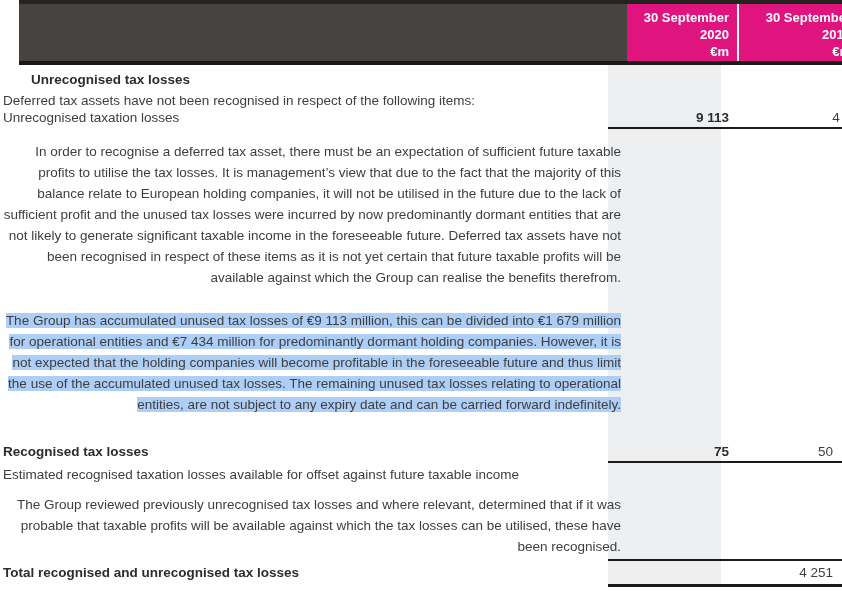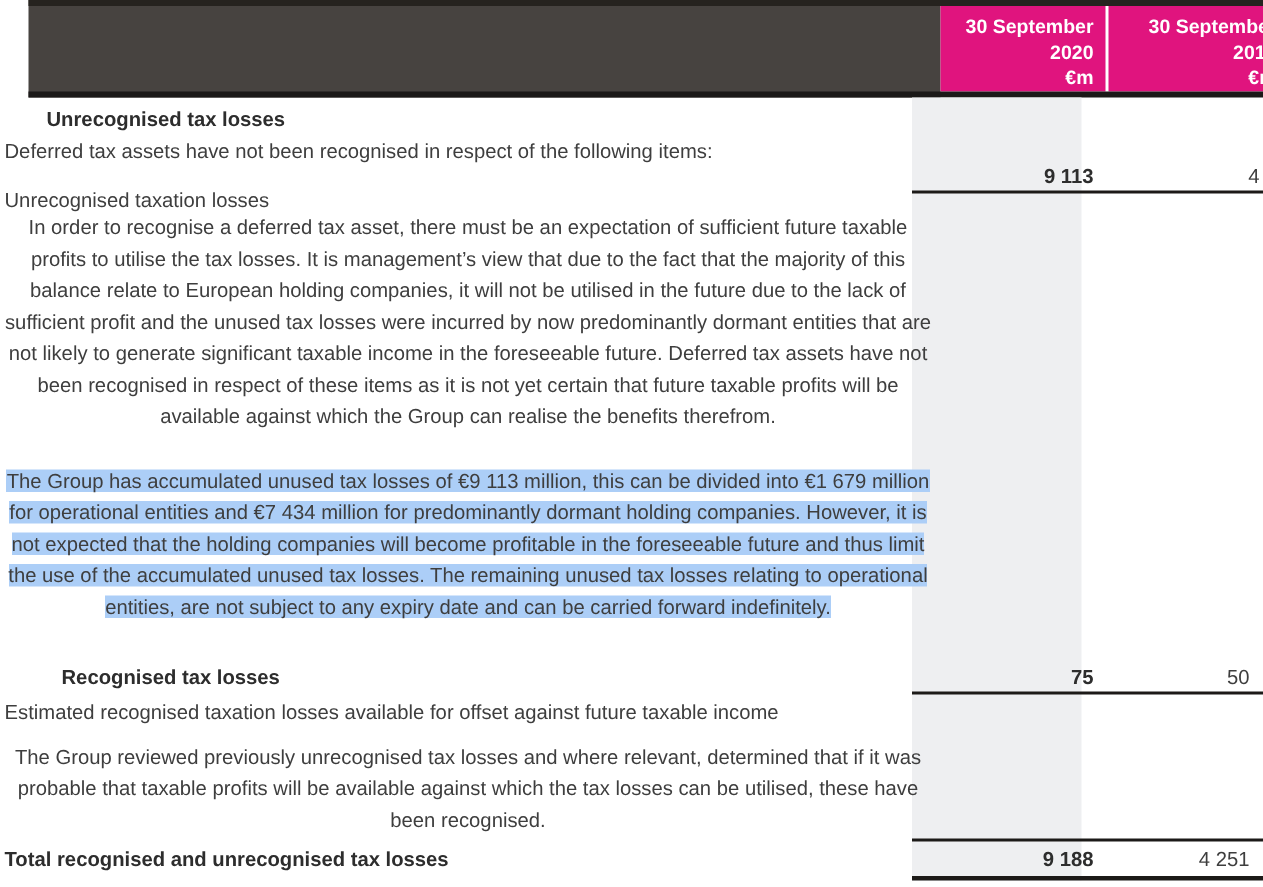--- a/index.html
+++ b/index.html
@@ -19,21 +19,21 @@
     white-space:pre-line;box-sizing:border-box;padding-top:5px;
   }
   .hdr-cell.c2020{left:608px;width:110px;padding-right:8px;}
   .hdr-cell.c2019{left:720px;width:122px;padding-right:10px;}
   
   .band{position:absolute;left:608px;top:65px;width:113px;height:522px;background:#eeeff1;}
   
   .rule{position:absolute;left:608px;width:234px;height:2px;background:#1c1a18;}
   
   .abs{position:absolute;left:3px;}
-  .para{width:618px;text-align:center;}
+  .para{width:618px;text-align:right;}
   .bold{font-weight:700;color:#2d2d2d;}
   .n20{position:absolute;left:608px;width:105px;text-align:right;padding-left:16px;}
   .n19{position:absolute;left:721px;width:112px;text-align:right;}
   .sel{background:#accef7;margin-top:36px;}
 </style>
 </head>
 <body>
 
 <div class="page">
 
@@ -47,37 +47,36 @@
 €m</div>
     <div class="strip top"></div>
     <div class="strip bottom"></div>
   </div>
 
   <div class="band"></div>
 
   <div class="abs bold" style="top:69px;margin-left:28px;">Unrecognised tax losses</div>
   <div class="abs" style="top:90px;">Deferred tax assets have not been recognised in respect of the following items:</div>
 
-  <div class="abs" style="top:107px;margin-top:16px;">Unrecognised taxation losses</div>
+  <div class="abs" style="top:107px;">Unrecognised taxation losses</div>
   <div class="n20 bold" style="top:107px;">9 113</div>
   <div class="n19" style="top:107px;margin-left:33px;">4 172</div>
   <div class="rule" style="top:127px;"></div>
 
   <div class="abs para" style="top:141px;">In order to recognise a deferred tax asset, there must be an expectation of sufficient future taxable profits to utilise the tax losses. It is management’s view that due to the fact that the majority of this balance relate to European holding companies, it will not be utilised in the future due to the lack of sufficient profit and the unused tax losses were incurred by now predominantly dormant entities that are not likely to generate significant taxable income in the foreseeable future. Deferred tax assets have not been recognised in respect of these items as it is not yet certain that future taxable profits will be available against which the Group can realise the benefits therefrom.</div>
 
   <div class="abs para" style="top:310px;"><span class="sel">The Group has accumulated unused tax losses of €9 113 million, this can be divided into €1 679 million for operational entities and €7 434 million for predominantly dormant holding companies. However, it is not expected that the holding companies will become profitable in the foreseeable future and thus limit the use of the accumulated unused tax losses. The remaining unused tax losses relating to operational entities, are not subject to any expiry date and can be carried forward indefinitely.</span></div>
 
-  <div class="abs bold" style="top:441px;margin-left:38px;">Recognised tax losses</div>
+  <div class="abs bold" style="top:441px;">Recognised tax losses</div>
   <div class="n20 bold" style="top:441px;">75</div>
   <div class="n19" style="top:441px;">50</div>
   <div class="rule" style="top:461px;"></div>
 
   <div class="abs" style="top:464px;">Estimated recognised taxation losses available for offset against future taxable income</div>
 
   <div class="abs para" style="top:494px;">The Group reviewed previously unrecognised tax losses and where relevant, determined that if it was probable that taxable profits will be available against which the tax losses can be utilised, these have been recognised.</div>
 
   <div class="rule" style="top:559px;"></div>
   <div class="abs bold" style="top:562px;">Total recognised and unrecognised tax losses</div>
-  <div class="n20 bold" style="top:562px;">9 188</div>
   <div class="n19" style="top:562px;">4 251</div>
   <div class="rule" style="top:584px;height:3px;"></div>
 
 </div>
 
 </body></html>

